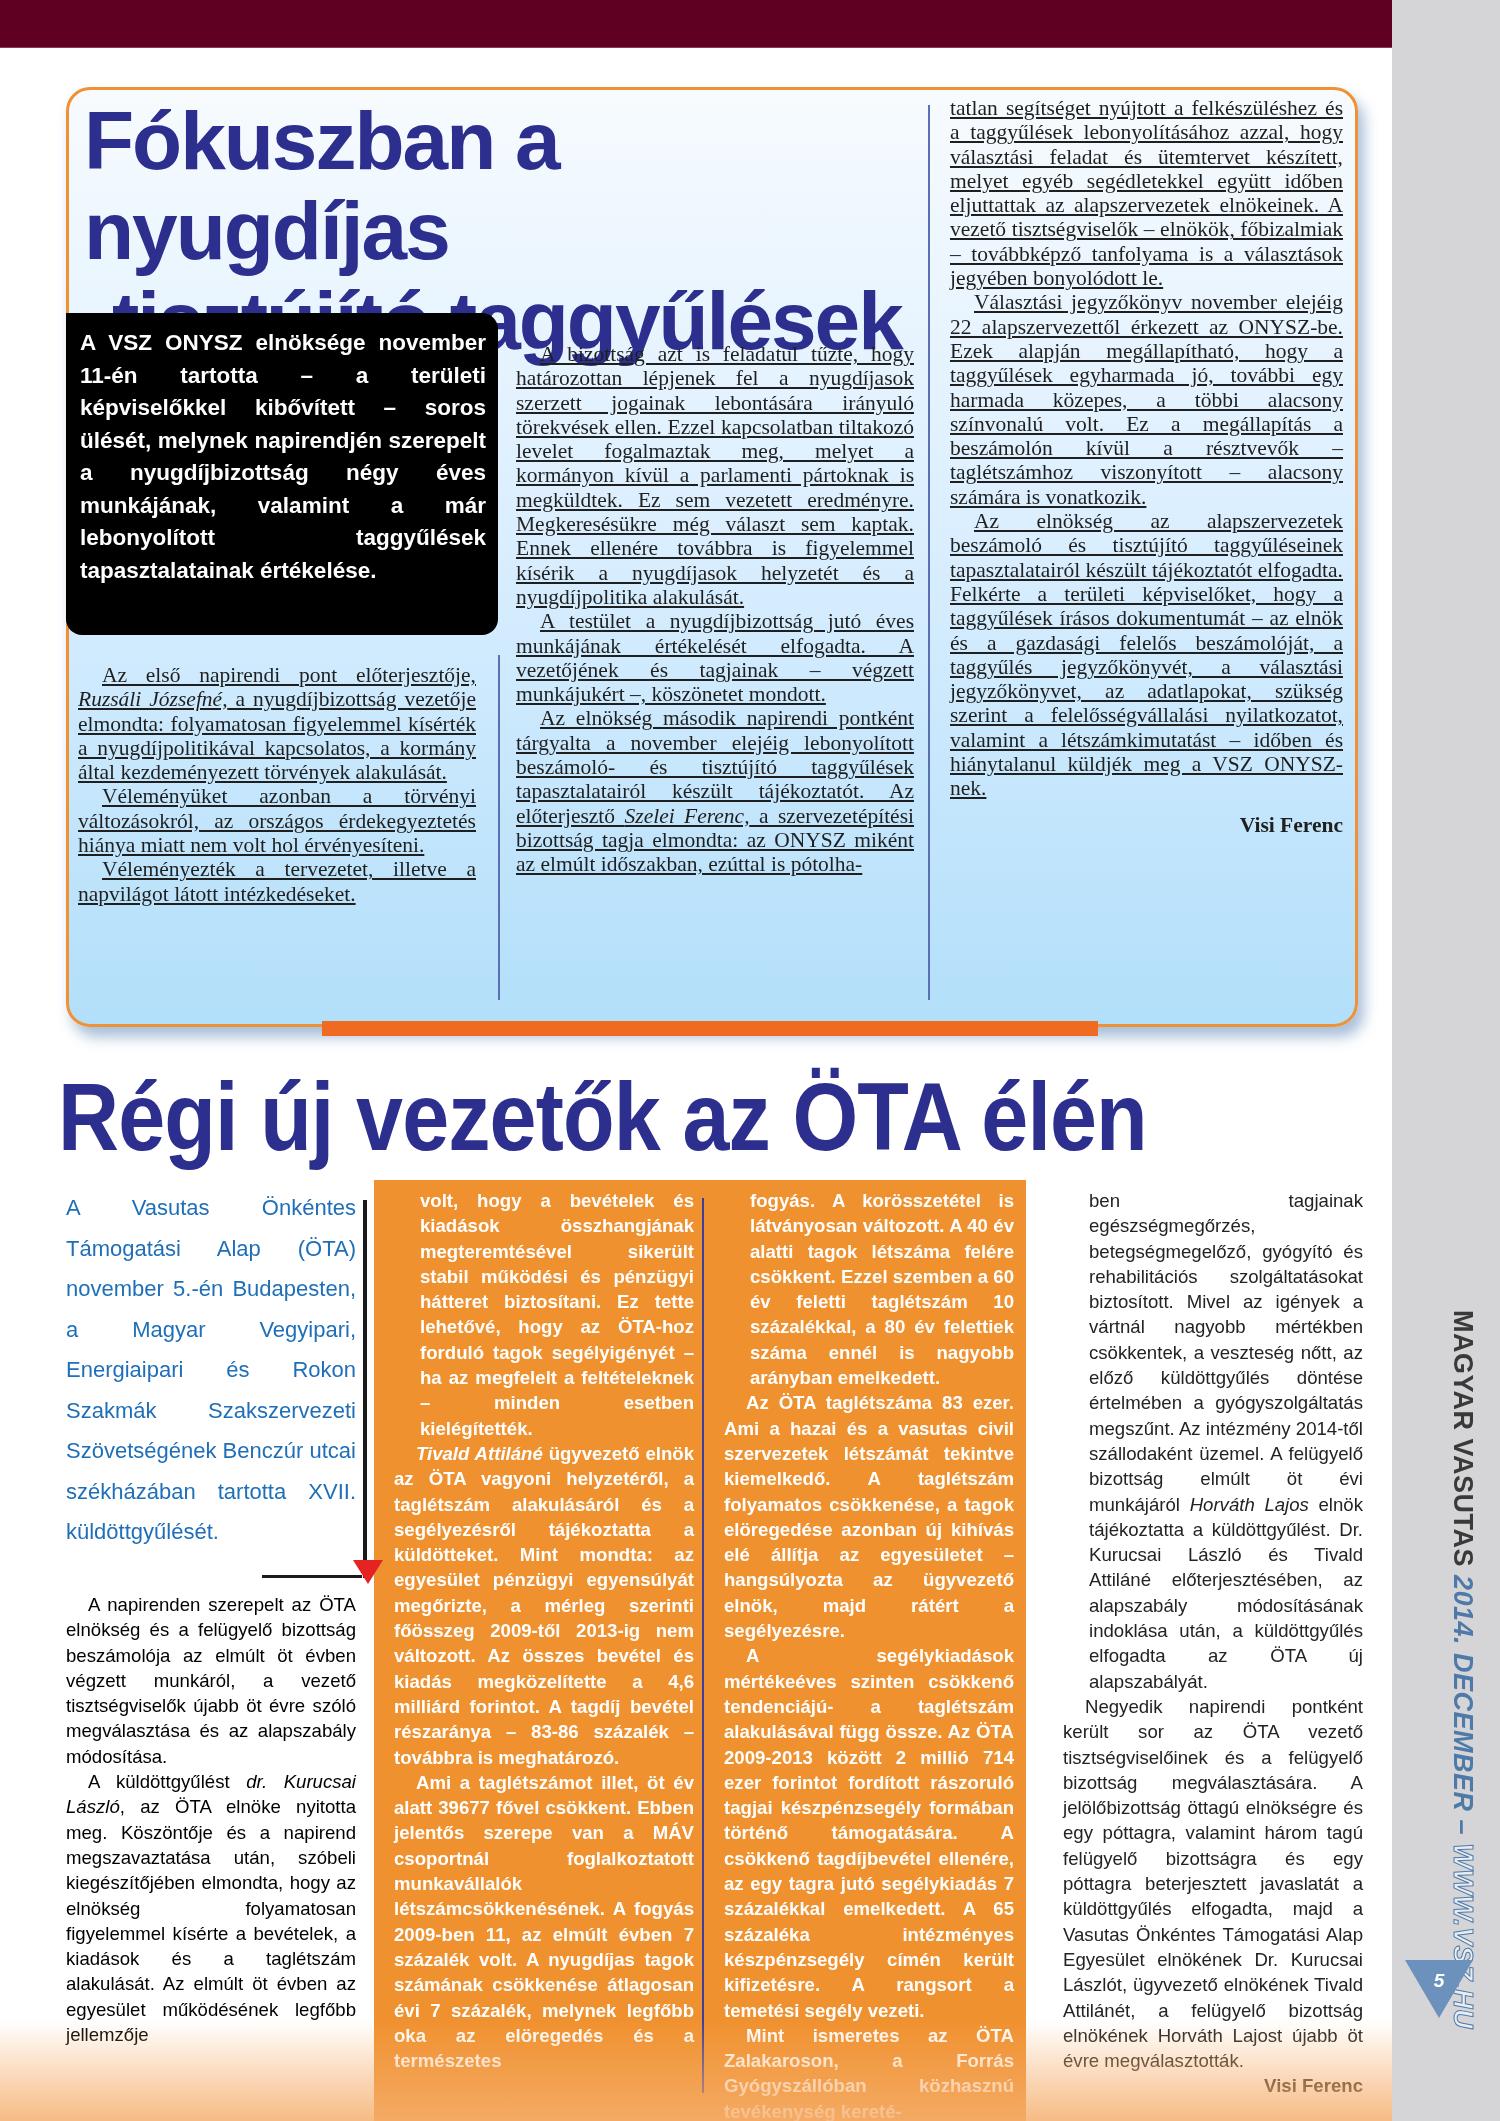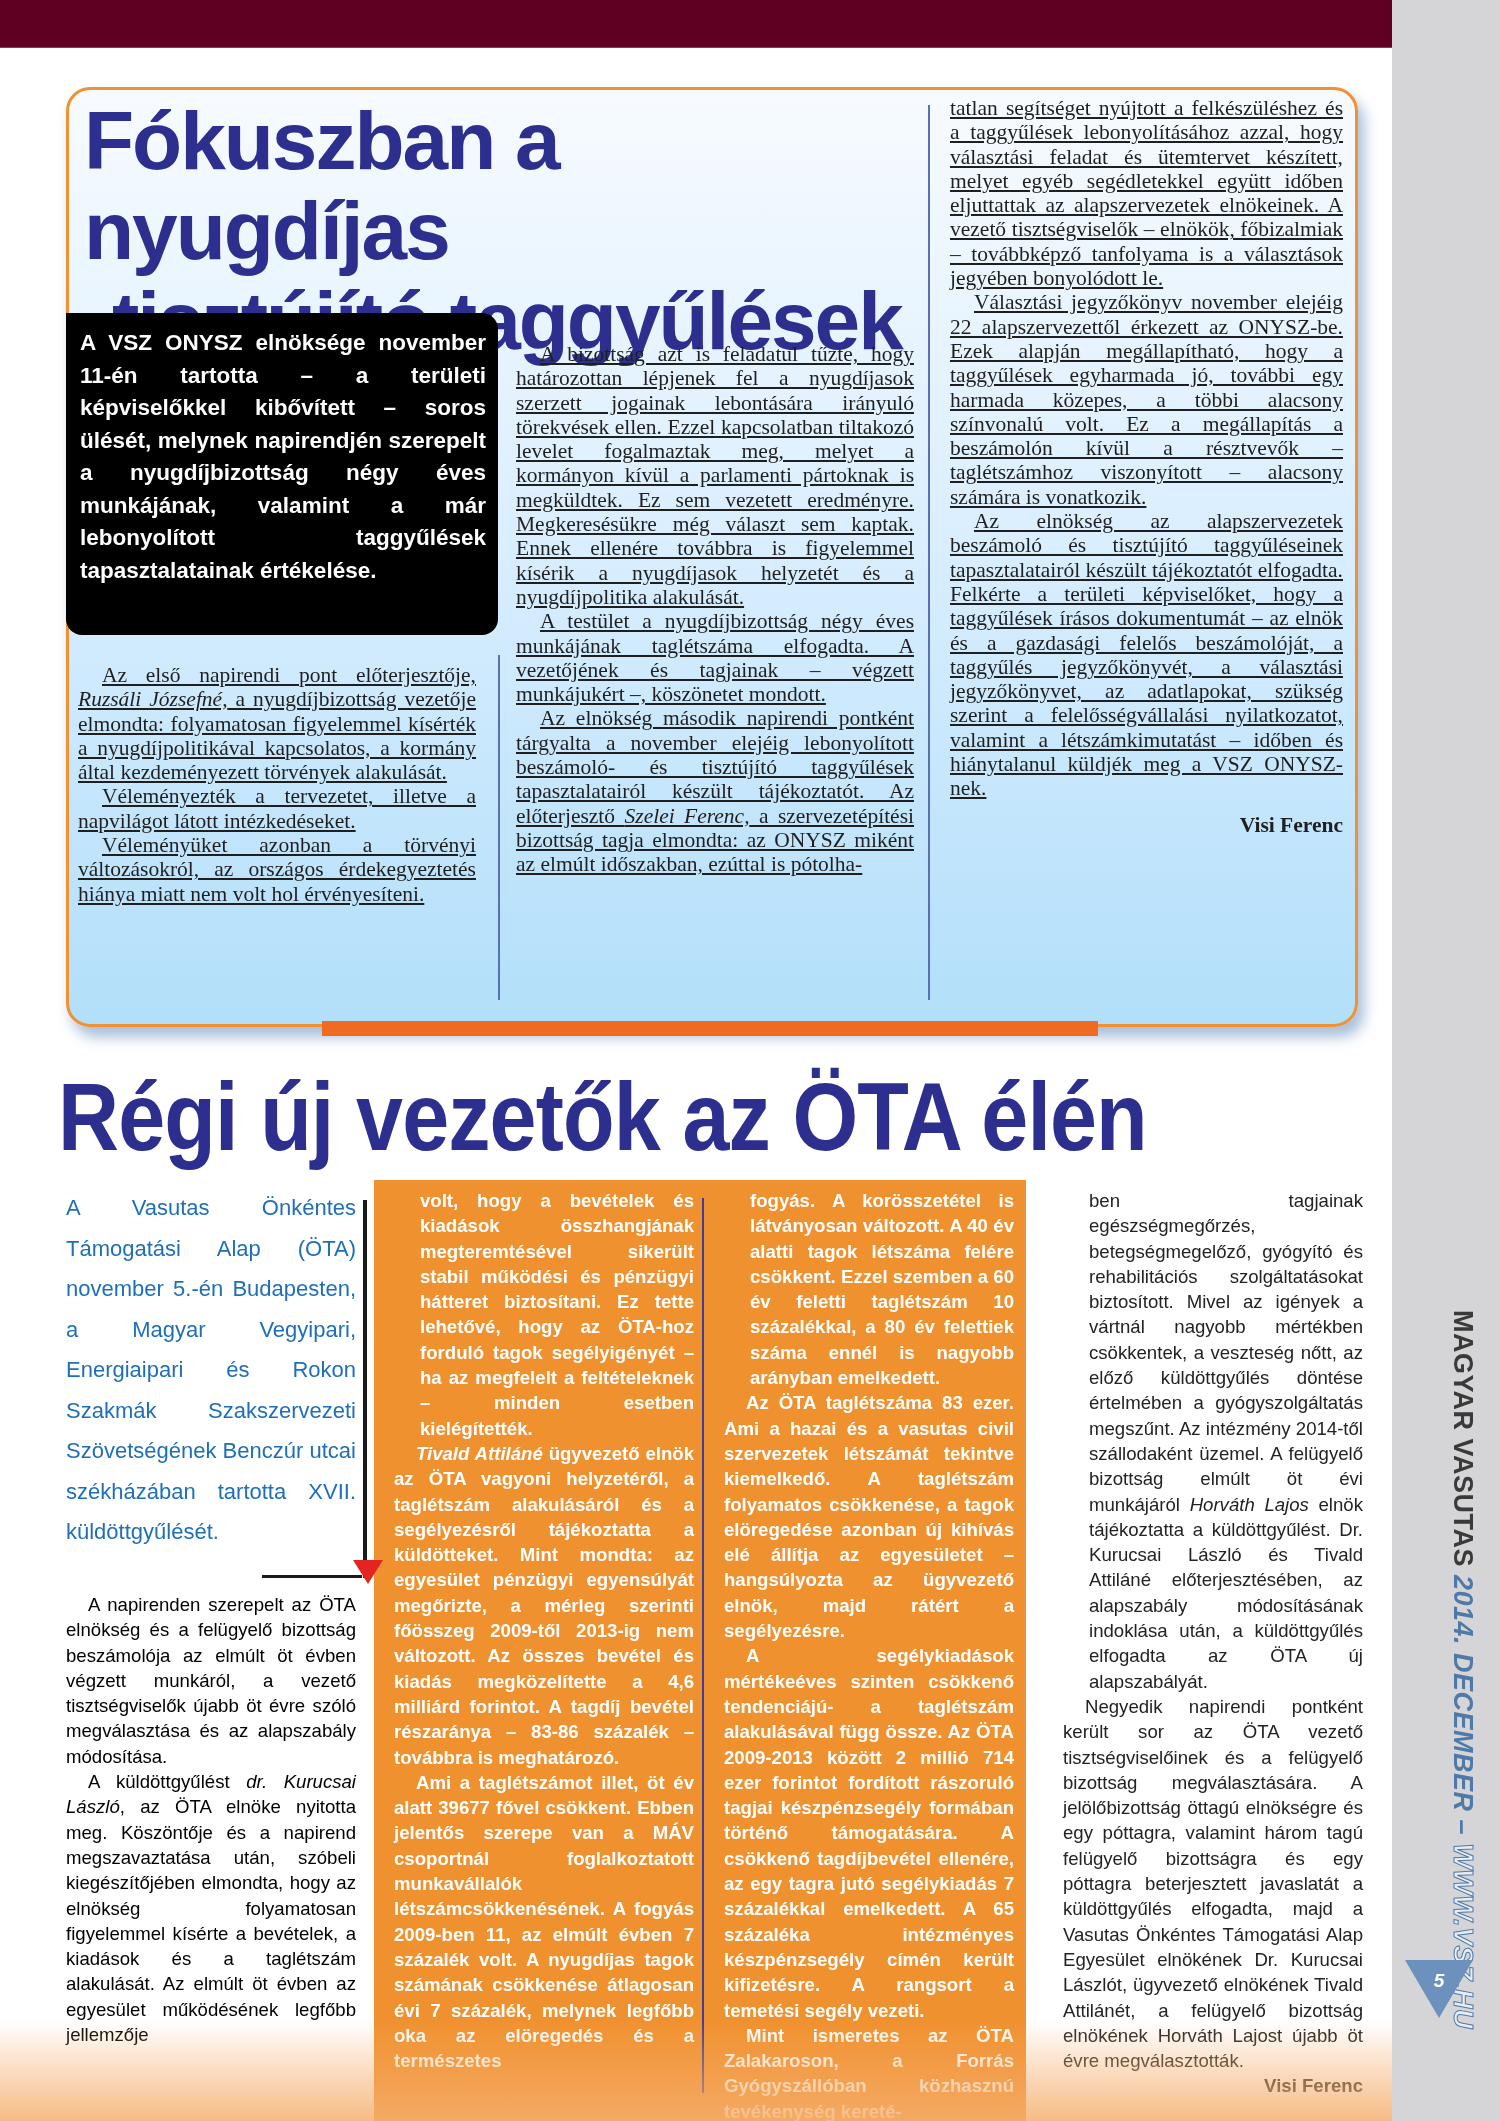--- a/index.html
+++ b/index.html
@@ -76,28 +76,28 @@
 
 <div class="box1"></div>
 <h1 class="box1-title">
   <span>Fókuszban a nyugdíjas</span>
   <span class="l2">tisztújító taggyűlések</span>
 </h1>
 <div class="lead-box">A VSZ ONYSZ elnöksége november 11-én tartotta – a területi képviselőkkel kibővített – soros ülését, melynek napirendjén szerepelt a nyugdíjbizottság négy éves munkájának, valamint a már lebonyolított taggyűlések tapasztalatainak értékelése.</div>
 
 <div class="serif-col col1">
   <p><span>Az első napirendi pont előterjesztője, </span><i>Ruzsáli Józsefné,</i><span> a nyugdíjbizottság vezetője elmondta: folyamatosan figyelemmel kísérték a nyugdíjpolitikával kapcsolatos, a kormány által kezdeményezett törvények alakulását.</span></p>
+  <p>Véleményüket azonban a törvényi változásokról, az országos érdekegyeztetés hiánya miatt nem volt hol érvényesíteni.</p>
   <p>Véleményezték a tervezetet, illetve a napvilágot látott intézkedéseket.</p>
-  <p>Véleményüket azonban a törvényi változásokról, az országos érdekegyeztetés hiánya miatt nem volt hol érvényesíteni.</p>
 </div>
 <div class="vrule" style="left:498px; top:655px; height:345px;"></div>
 
 <div class="serif-col col2">
   <p>A bizottság azt is feladatul tűzte, hogy határozottan lépjenek fel a nyugdíjasok szerzett jogainak lebontására irányuló törekvések ellen. Ezzel kapcsolatban tiltakozó levelet fogalmaztak meg, melyet a kormányon kívül a parlamenti pártoknak is megküldtek. Ez sem vezetett eredményre. Megkeresésükre még választ sem kaptak. Ennek ellenére továbbra is figyelemmel kísérik a nyugdíjasok helyzetét és a nyugdíjpolitika alakulását.</p>
-  <p>A testület a nyugdíjbizottság négy éves munkájának taglétszáma elfogadta. A vezetőjének és tagjainak – végzett munkájukért –, köszönetet mondott.</p>
+  <p>A testület a nyugdíjbizottság jutó éves munkájának értékelését elfogadta. A vezetőjének és tagjainak – végzett munkájukért –, köszönetet mondott.</p>
   <p><span>Az elnökség második napirendi pontként tárgyalta a november elejéig lebonyolított beszámoló- és tisztújító taggyűlések tapasztalatairól készült tájékoztatót. Az előterjesztő </span><i>Szelei Ferenc,</i><span> a szervezetépítési bizottság tagja elmondta: az ONYSZ miként az elmúlt időszakban, ezúttal is pótolha-</span></p>
 </div>
 <div class="vrule" style="left:928px; top:105px; height:895px;"></div>
 
 <div class="serif-col col3">
   <p class="noind">tatlan segítséget nyújtott a felkészüléshez és a taggyűlések lebonyolításához azzal, hogy választási feladat és ütemtervet készített, melyet egyéb segédletekkel együtt időben eljuttattak az alapszervezetek elnökeinek. A vezető tisztségviselők – elnökök, főbizalmiak – továbbképző tanfolyama is a választások jegyében bonyolódott le.</p>
   <p>Választási jegyzőkönyv november elejéig 22 alapszervezettől érkezett az ONYSZ-be. Ezek alapján megállapítható, hogy a taggyűlések egyharmada jó, további egy harmada közepes, a többi alacsony színvonalú volt. Ez a megállapítás a beszámolón kívül a résztvevők – taglétszámhoz viszonyított – alacsony számára is vonatkozik.</p>
   <p>Az elnökség az alapszervezetek beszámoló és tisztújító taggyűléseinek tapasztalatairól készült tájékoztatót elfogadta. Felkérte a területi képviselőket, hogy a taggyűlések írásos dokumentumát – az elnök és a gazdasági felelős beszámolóját, a taggyűlés jegyzőkönyvét, a választási jegyzőkönyvet, az adatlapokat, szükség szerint a felelősségvállalási nyilatkozatot, valamint a létszámkimutatást – időben és hiánytalanul küldjék meg a VSZ ONYSZ-nek.</p>
   <div class="sig">Visi Ferenc</div>
 </div>

